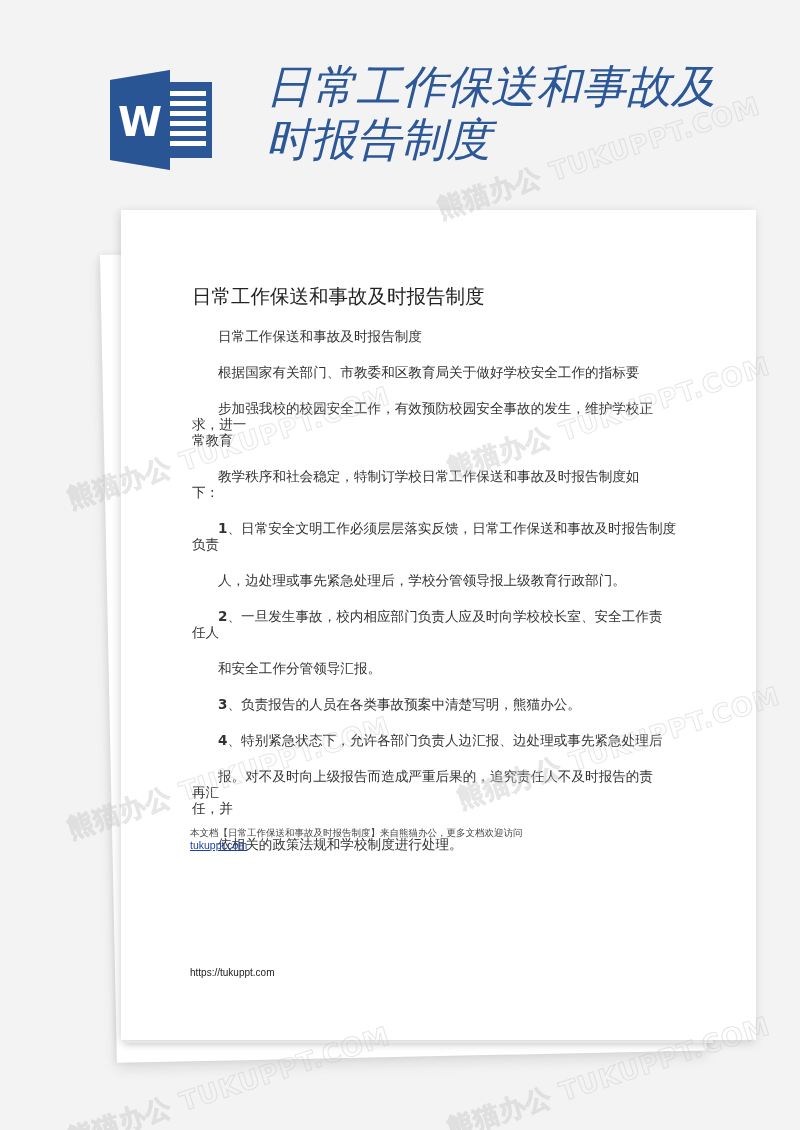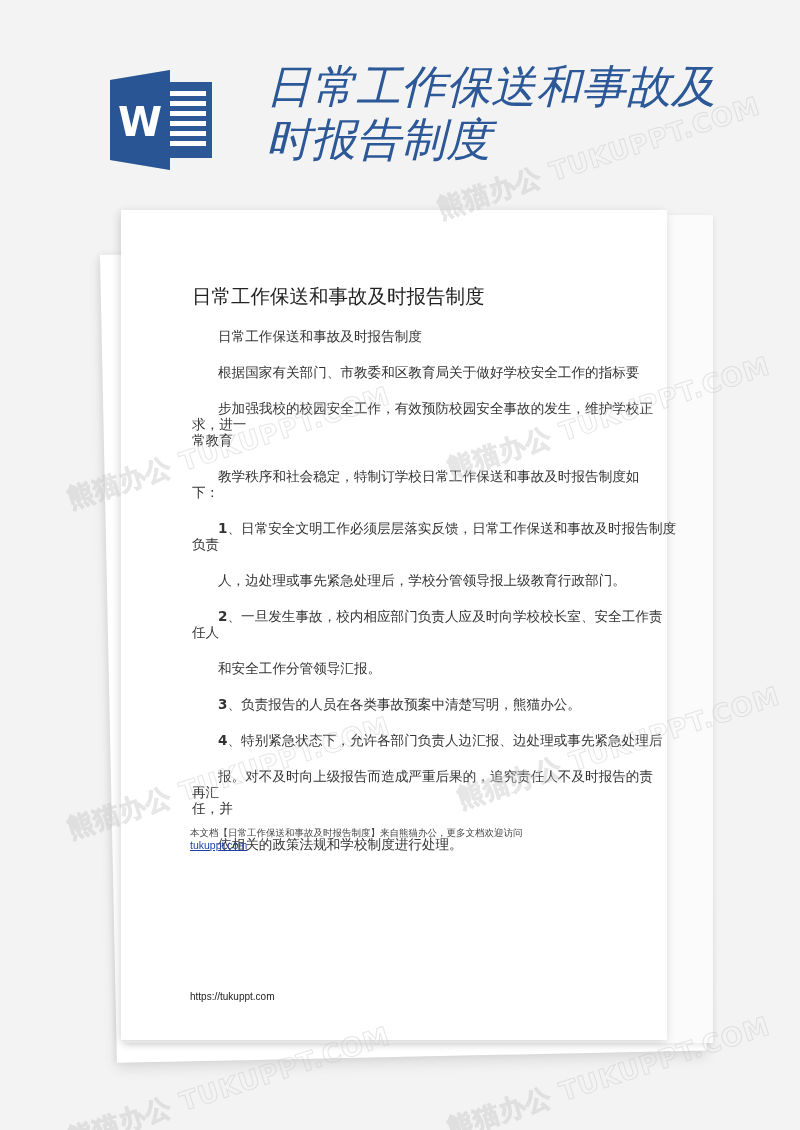--- a/index.html
+++ b/index.html
@@ -54,21 +54,21 @@
       top: 215px;
       width: 588px;
       height: 828px;
       background: #fbfbfb;
       box-shadow: 0 2px 6px rgba(0,0,0,0.10);
     }
     .sheet-front {
       position: absolute;
       left: 121px;
       top: 210px;
-      width: 546px;
+      width: 635px;
       height: 830px;
       background: #ffffff;
       box-shadow: 0 4px 10px rgba(0,0,0,0.10), -3px 0 8px rgba(0,0,0,0.06);
     }
 
     .doc-title {
       position: absolute;
       left: 71px;
       top: 73px;
       font-family: "DejaVu Sans", "Liberation Sans", sans-serif;
@@ -111,21 +111,21 @@
     .source-link {
       display: block;
       font-family: "Liberation Sans", sans-serif;
       font-size: 10.5px;
       color: #1a3fa8;
       text-decoration: underline;
     }
     .footer-url {
       position: absolute;
       left: 69px;
-      top: 781px;
+      top: 757px;
       font-family: "Liberation Sans", sans-serif;
       font-size: 10px;
       color: #222;
     }
 
     
     .watermark {
       position: absolute;
       font-family: "DejaVu Sans", "Liberation Sans", sans-serif;
       font-weight: bold;

